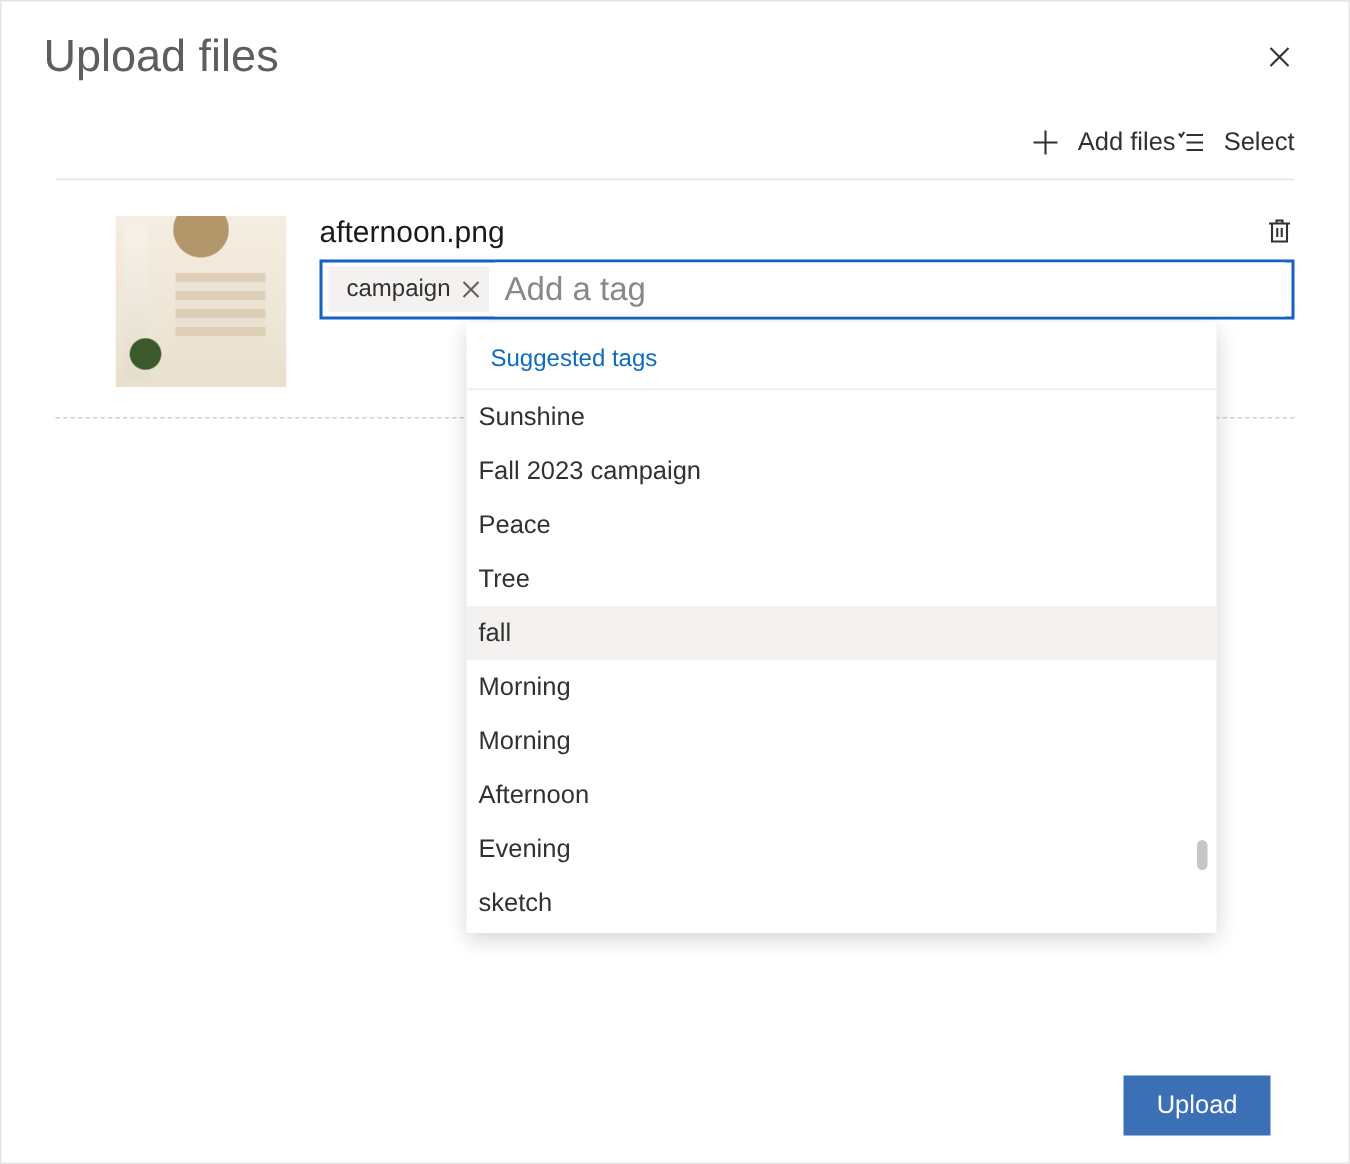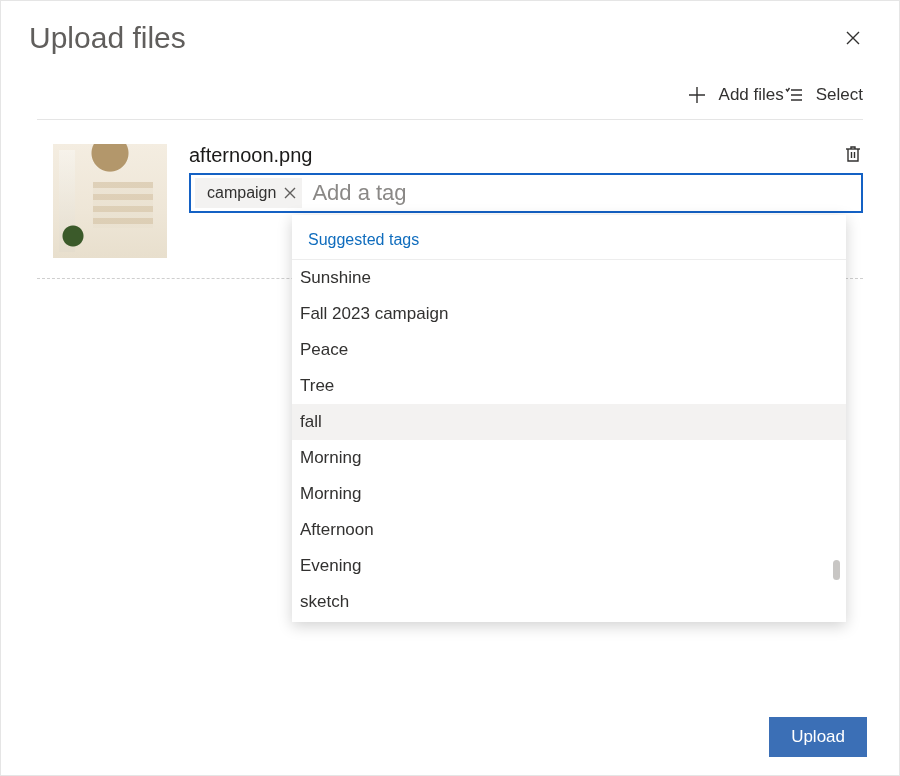--- a/index.html
+++ b/index.html
@@ -63,21 +63,21 @@
   .toolbar-item svg { width: 20px; height: 20px; }
 
   .divider {
     height: 1px;
     background: #e5e5e5;
     margin: 0 36px;
   }
 
   .file-row {
     display: flex;
-    padding: 24px 36px 20px 52px;
+    padding: 24px 36px 20px 76px;
     position: relative;
     gap: 22px;
     align-items: flex-start;
   }
   .dashed-divider {
     border: none;
     border-top: 1px dashed #cfcfcf;
     margin: 0 36px 0 36px;
   }
 
@@ -174,23 +174,23 @@
     position: absolute;
     right: 36px;
     top: 24px;
     cursor: pointer;
     color: #323130;
   }
   .delete-btn svg { width: 20px; height: 20px; }
 
   .dropdown {
     position: absolute;
-    left: 291px;
+    left: 310px;
     top: 214px;
-    width: 554px;
+    width: 500px;
     background: #ffffff;
     box-shadow: 0 4px 14px rgba(0,0,0,0.18);
     z-index: 10;
     max-height: 410px;
     overflow: hidden;
     padding-bottom: 2px;
   }
   .dropdown-header {
     font-size: 16px;
     color: #0f6cbd;
@@ -219,21 +219,21 @@
     bottom: 40px;
     width: 7px;
     height: 20px;
     background: #c8c6c4;
     border-radius: 4px;
   }
 
   .footer {
     position: absolute;
     bottom: 18px;
-    right: 32px;
+    right: 52px;
   }
   .primary-btn {
     background: #3b6fb6;
     color: #ffffff;
     font-size: 17px;
     border: none;
     padding: 10px 22px;
     cursor: pointer;
     font-family: inherit;
   }

